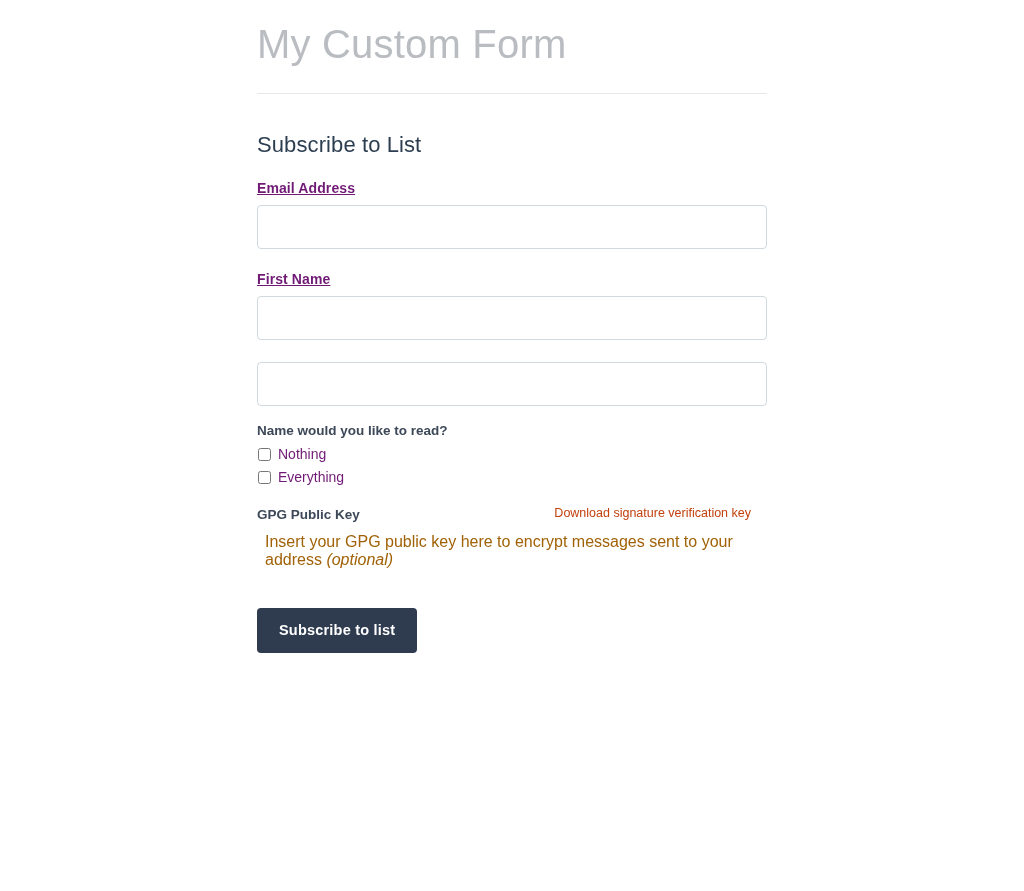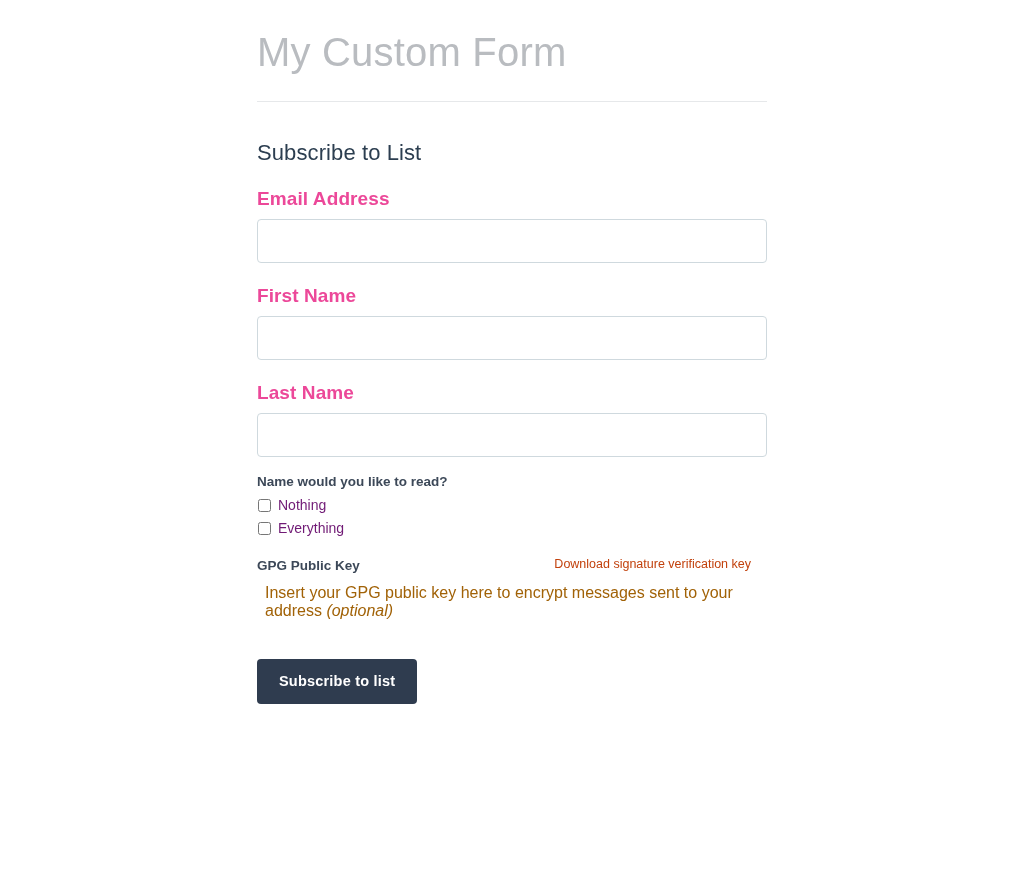--- a/index.html
+++ b/index.html
@@ -20,21 +20,21 @@
     position: absolute;
     left: 257px;
     top: 0;
     width: 510px;
   }
   .form-title {
     font-size: 40px;
     font-weight: normal;
     color: #b9bcc0;
     margin: 0;
-    padding-top: 28px;
+    padding-top: 20px;
     letter-spacing: 0.2px;
     line-height: 1.2;
   }
   .divider {
     border: 0;
     border-top: 1px solid #e6e8ea;
     margin: 25px 0 0 0;
   }
   .section-title {
     font-size: 22px;
@@ -42,25 +42,26 @@
     color: #2c3e50;
     margin: 0;
     padding-top: 38px;
     letter-spacing: 0.1px;
   }
   .field {
     margin-top: 22px;
   }
   .field-label {
     display: block;
-    font-size: 19px;
-    font-weight: bold;
-    color: #ec4899;
+    font-size: 14px;
+    font-weight: bold;
+    color: #701a75;
     margin-bottom: 9px;
     letter-spacing: 0.1px;
+    text-decoration: underline;
   }
   .text-input {
     display: block;
     box-sizing: border-box;
     width: 510px;
     height: 44px;
     border: 1px solid #cfd9de;
     border-radius: 4px;
     background: #ffffff;
     font-size: 14px;
@@ -171,21 +172,20 @@
       <label class="field-label">Email Address</label>
       <input class="text-input" type="text" placeholder="" style="">
     </div>
 
     <div class="field">
       <label class="field-label">First Name</label>
       <input class="text-input" type="text" placeholder="" style="">
     </div>
 
     <div class="field">
-      <label class="field-label">Last Name</label>
       <input class="text-input" type="text" placeholder="" style="">
     </div>
 
     <div class="checkbox-group">
       <span class="checkbox-group-label">Name would you like to read?</span>
 
       <div class="checkbox-row">
         <input type="checkbox" id="cb-nothing" style="">
         <label for="cb-nothing">Nothing</label>
       </div>

